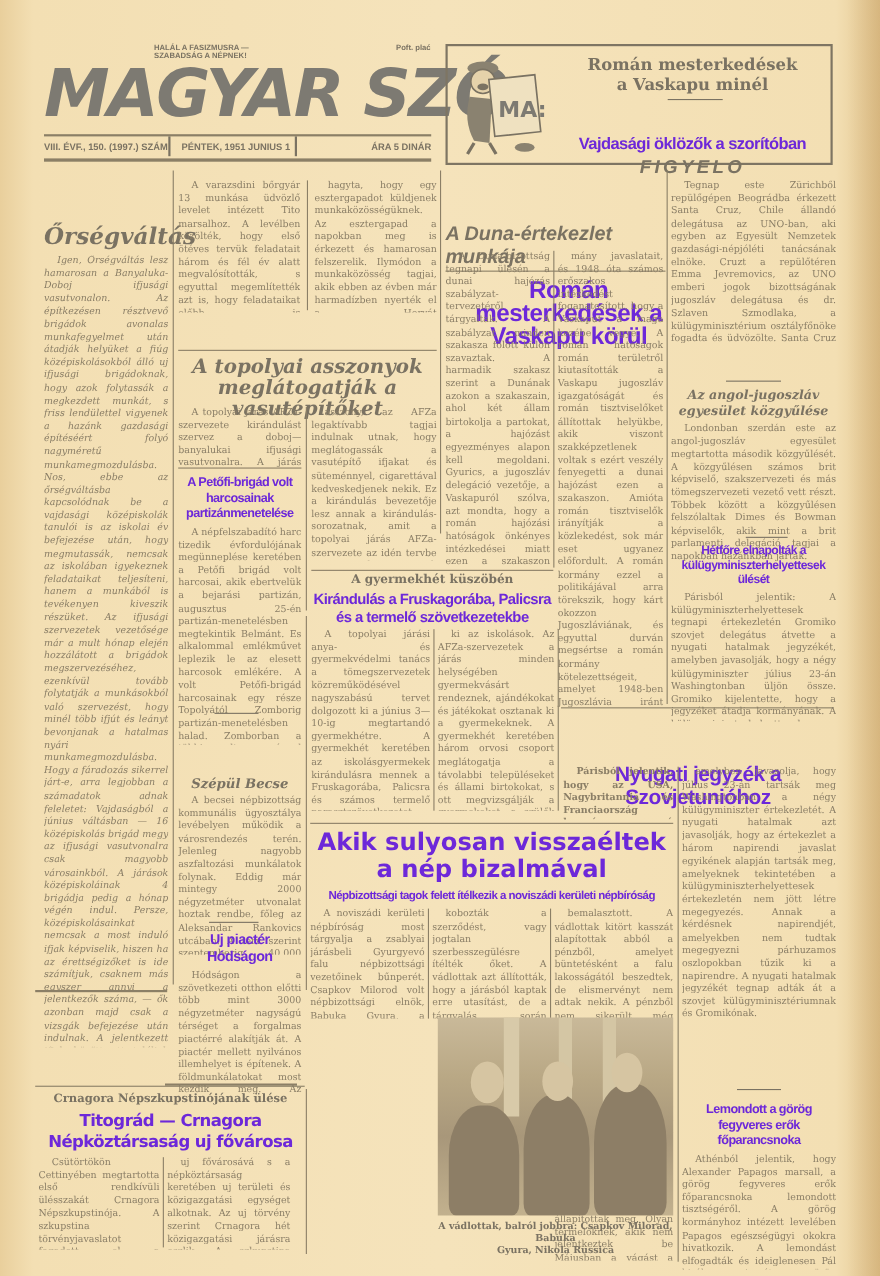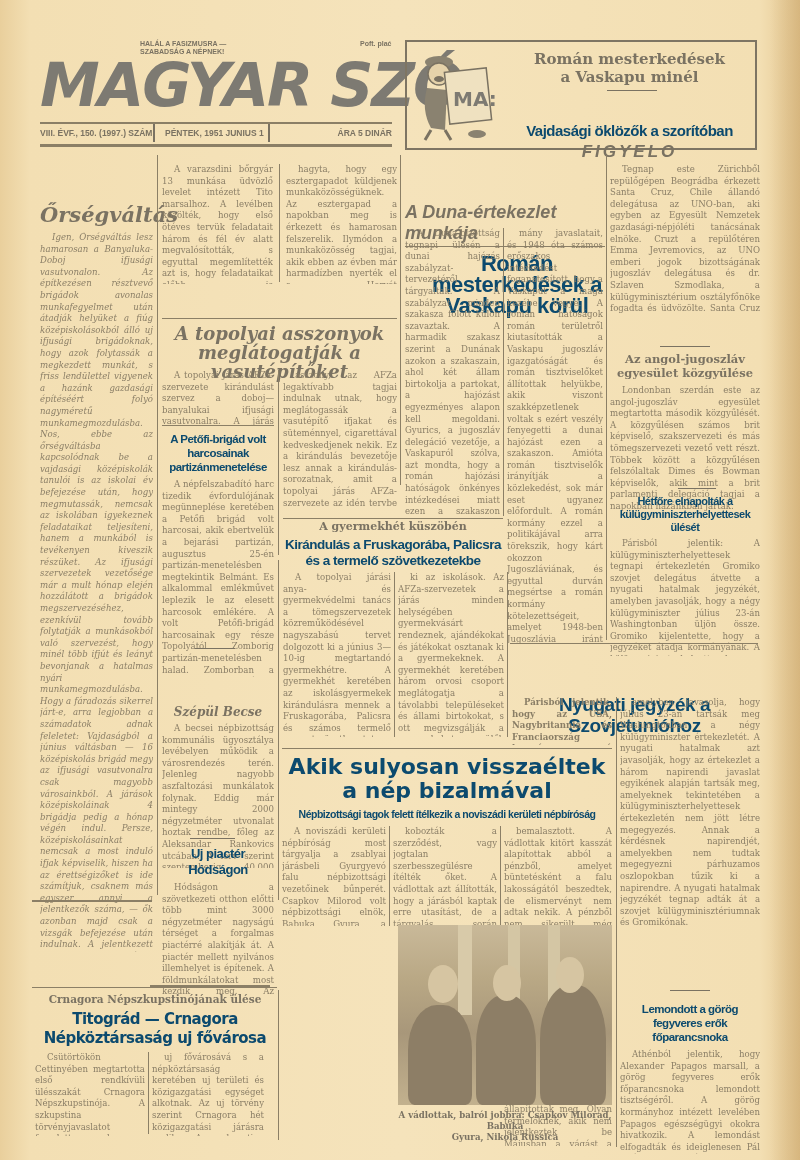--- a/index.html
+++ b/index.html
@@ -21,21 +21,21 @@
     color: #8a7e66;
     text-align: justify;
     overflow: hidden;
     hyphens: auto;
   }
   .body-text.italic { font-style: italic; }
   .body-text p { text-indent: 12px; }
   .headline-cond {
     font-family: "Liberation Sans", sans-serif;
     font-weight: bold;
-    color: #0c4a6e;
+    color: #6d28d9;
     text-align: center;
     letter-spacing: -0.5px;
     transform-origin: center top;
   }
   .headline-ital {
     font-family: "Liberation Sans", sans-serif;
     font-weight: bold;
     font-style: italic;
     color: #7a7262;
     text-align: center;
@@ -218,21 +218,21 @@
   </div>
 <div class="rule-v" style="left:507px;top:572px;height:165px;"></div>
 
 <div class="abs" style="left:610px;top:158px;width:150px;">
   <div class="body-text" style="height:150px;margin-top:6px;">
       <p>Tegnap este Zürichből repülőgépen Beográdba érkezett Santa Cruz, Chile állandó delegátusa az UNO-ban, aki egyben az Egyesült Nemzetek gazdasági-népjóléti tanácsának elnöke. Cruzt a repülőtéren Emma Jevremovics, az UNO emberi jogok bizottságának jugoszláv delegátusa és dr. Szlaven Szmodlaka, a külügyminisztérium osztályfőnöke fogadta és üdvözölte. Santa Cruz a szövetségi kormány vendégeként néhány napot hazánkban tölt.</p>
     </div>
 </div>
 <div class="short-rule abs" style="left:660px;top:346px;width:50px;height:1px;"></div>
 <div class="abs" style="left:610px;top:352px;width:150px;">
-  <div class="headline-serif" style="font-size:11.5px;line-height:14px;">Az angol-jugoszláv egyesület közgyűlése</div>
+  <div class="headline-serif" style="font-size:11.5px;line-height:14px;font-style:italic;">Az angol-jugoszláv egyesület közgyűlése</div>
   <div class="body-text" style="height:135px;margin-top:5px;">
       <p>Londonban szerdán este az angol-jugoszláv egyesület megtartotta második közgyűlését. A közgyűlésen számos brit képviselő, szakszervezeti és más tömegszervezeti vezető vett részt. Többek között a közgyűlésen felszólaltak Dimes és Bowman képviselők, akik mint a brit parlamenti delegáció tagjai a napokban hazánkban jártak.</p>
     </div>
 </div>
 <div class="short-rule abs" style="left:678px;top:488px;width:38px;height:1px;"></div>
 <div class="abs" style="left:610px;top:495px;width:150px;">
   <div class="headline-cond" style="font-size:11px;line-height:13px;">Hétfőre elnapolták a külügyminiszterhelyettesek ülését</div>
   <div class="body-text" style="height:118px;margin-top:4px;">
       <p>Párisból jelentik: A külügyminiszterhelyettesek tegnapi értekezletén Gromiko szovjet delegátus átvette a nyugati hatalmak jegyzékét, amelyben javasolják, hogy a négy külügyminiszter július 23-án Washingtonban üljön össze. Gromiko kijelentette, hogy a jegyzéket átadja kormányának. A külügyminiszterhelyettesek hétfőn, június 4-én ismét összeülnek.</p>
     </div>

